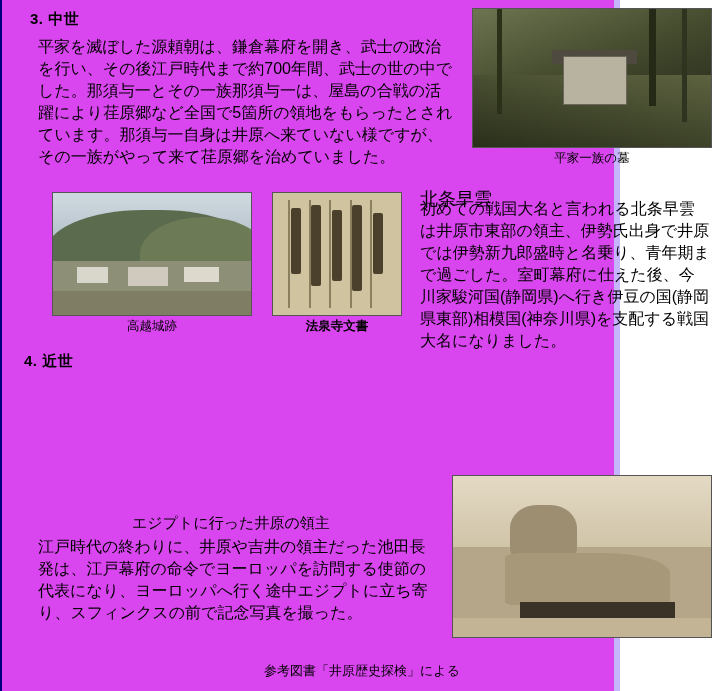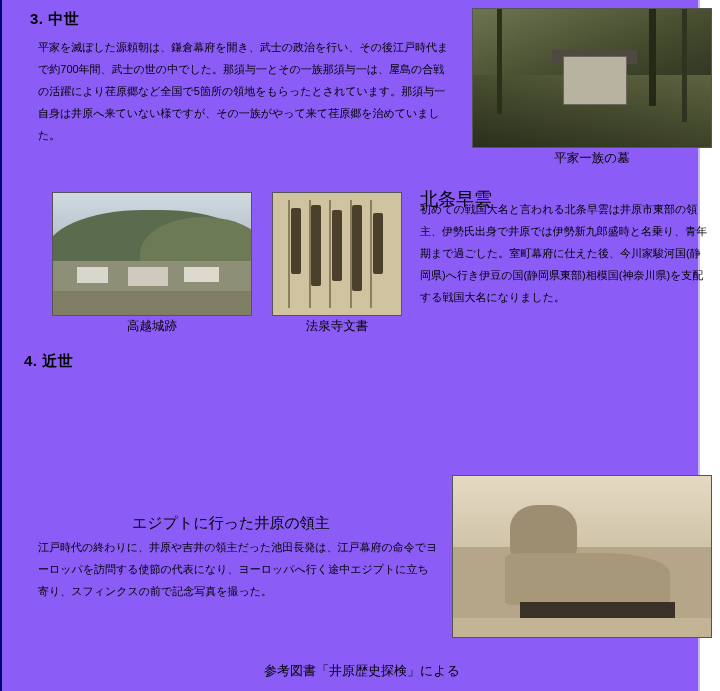--- a/index.html
+++ b/index.html
@@ -9,37 +9,37 @@
   body {
     width: 720px;
     height: 691px;
     background: #ffffff;
     font-family: "Liberation Sans", sans-serif;
     color: #000000;
     overflow: hidden;
   }
   .page {
     position: relative;
-    width: 700px;
+    width: 620px;
     height: 691px;
     box-sizing: border-box;
     border-left: 2px solid #000080;
-    border-right: 2px solid #c4b5fd;
-    background: #8b5cf6;
+    border-right: 6px solid #c4b5fd;
+    background: #d946ef;
   }
 
   
   .heading {
     font-size: 15px;
     font-weight: bold;
     color: #000000;
     letter-spacing: 0.5px;
   }
   .body-text {
-    font-size: 11px;
+    font-size: 16px;
     line-height: 22px;
     color: #000000;
   }
   .caption {
     font-size: 12.5px;
     text-align: center;
     color: #000000;
   }
 
   
@@ -95,21 +95,21 @@
   #photo-sphinx .crowd { position:absolute; left:26%; bottom:12%; width:60%; height:10%;
       background:#3a3226; }
   #photo-sphinx .dune { position:absolute; left:0; bottom:0; width:100%; height:12%; background:#c3b495; }
 
   
   #heading-chusei { position:absolute; left:28px; top:10px; }
   #text-chusei { position:absolute; left:36px; top:36px; width:415px; }
   #caption-grave { position:absolute; left:470px; top:150px; width:240px; }
 
   #caption-castle { position:absolute; left:50px; top:318px; width:200px; }
-  #caption-doc { position:absolute; left:270px; top:318px; width:130px; }
+  #caption-doc { position:absolute; left:270px; top:318px; width:130px;font-weight:bold; }
 
   #heading-hojo { position:absolute; left:418px; top:180px; font-size:18px;margin-top:8px; }
   #text-hojo { position:absolute; left:418px; top:198px; width:290px; }
 
   #heading-kinsei { position:absolute; left:22px; top:352px; }
   #text-kinsei { position:absolute; left:22px; top:376px; width:670px; }
 
   #heading-egypt { position:absolute; left:130px; top:512px; font-size:15px; }
   #text-egypt { position:absolute; left:36px; top:536px; width:400px; }
 

